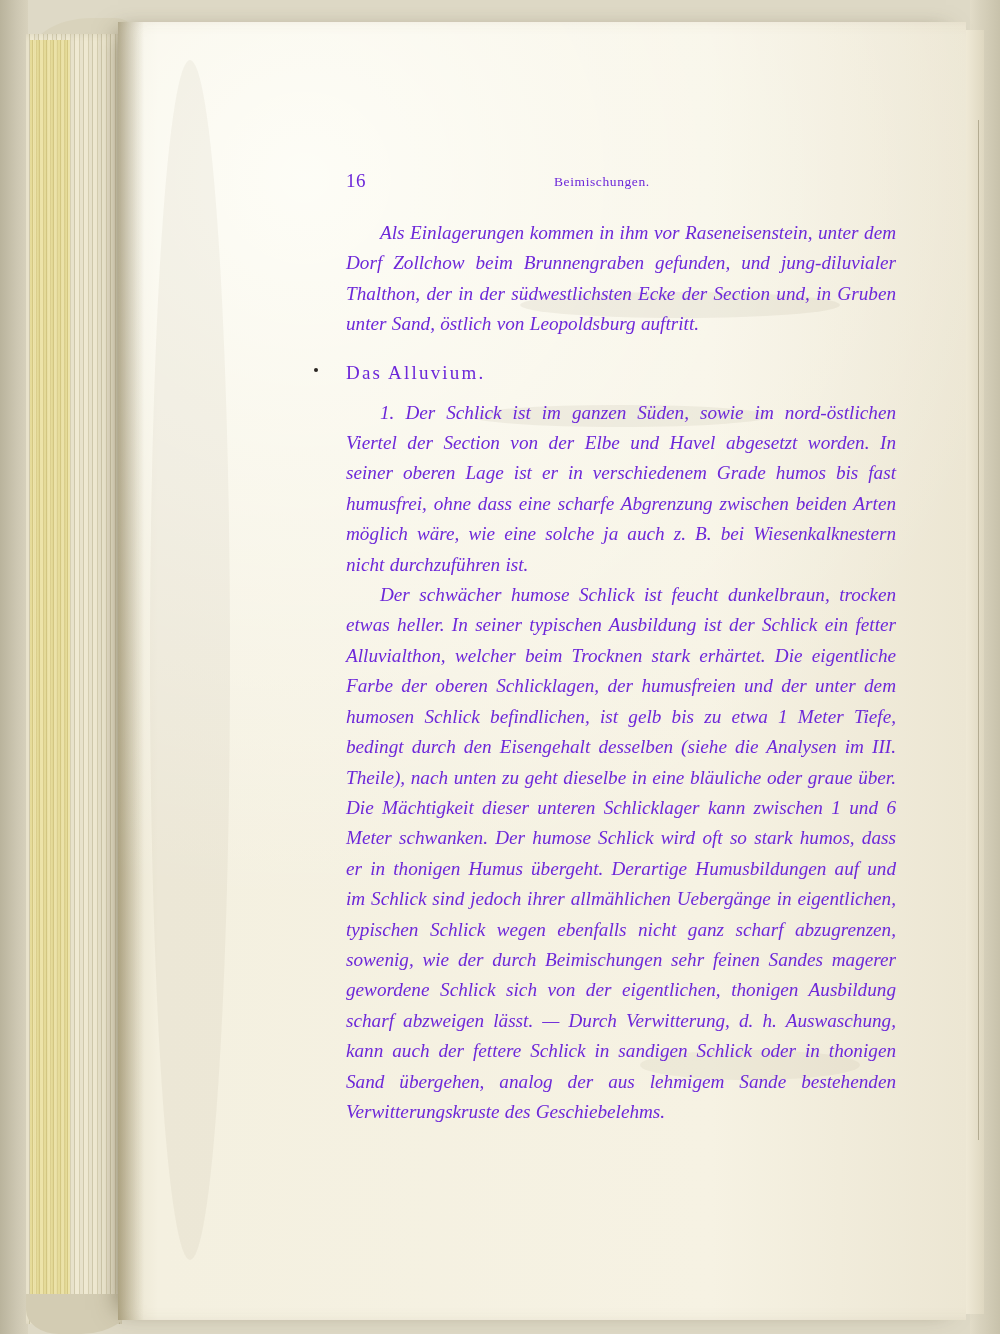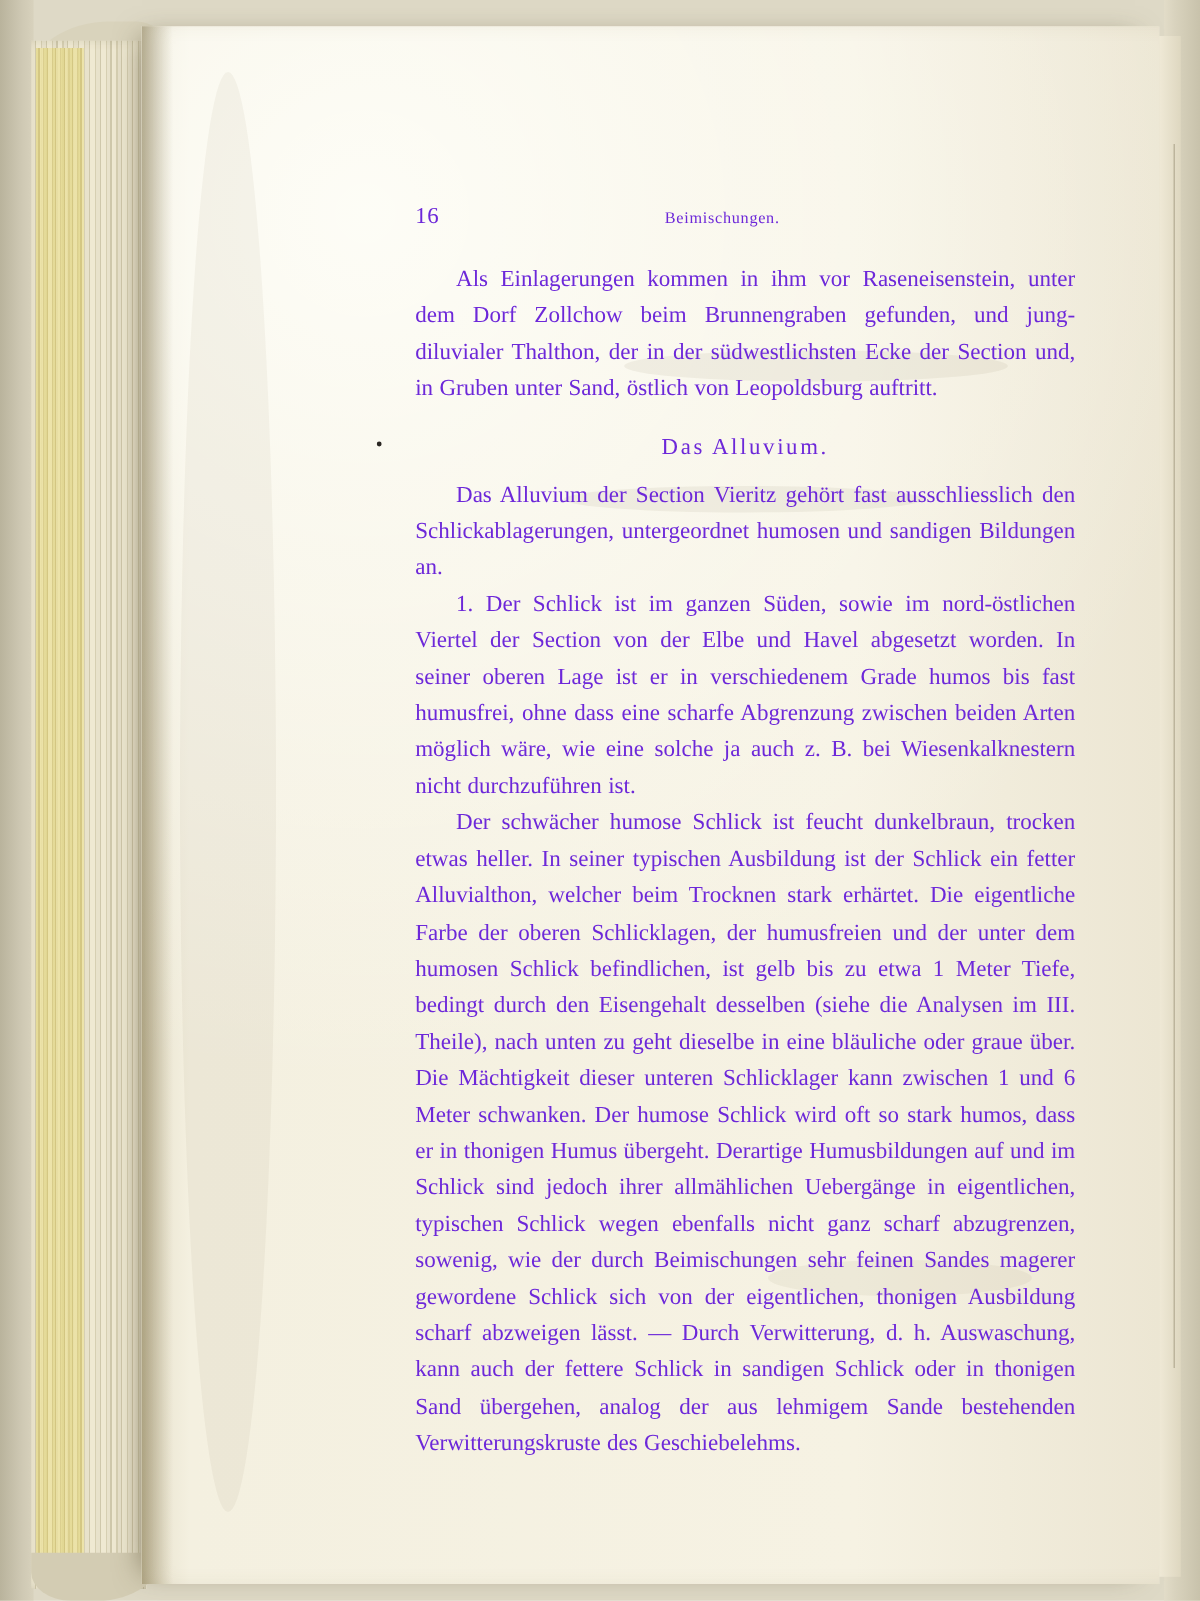--- a/index.html
+++ b/index.html
@@ -165,27 +165,27 @@
   p.body {
     margin: 0 0 0 0;
     font-size: 19.2px;
     line-height: 30.4px;
     text-align: justify;
     text-justify: inter-word;
     word-spacing: .5px;
     hyphens: manual;
   }
   p.body + p.body { margin-top: 0; }
-  p.indent { text-indent: 34px; }
+  p.indent { text-indent: 34px; font-style: italic; }
 
   h2.section {
     font-size: 19px;
     font-weight: normal;
     letter-spacing: 2.2px;
-    text-align: center;
+    text-align: left;
     margin: 22px 0 14px 0;
   }
 
   .sp { letter-spacing: 2.2px; }
 
   
   .stray-dot {
     position: absolute;
     left: 314px;
     top: 368px;
@@ -224,21 +224,20 @@
 
     <div class="folio-row">
       <span class="folio">16</span>
       <span class="runhead">Beimischungen.</span>
     </div>
 
     <p class="body indent">Als Einlagerungen kommen in ihm vor Raseneisenstein, unter dem Dorf Zollchow beim Brunnengraben gefunden, und jung-diluvialer Thalthon, der in der südwestlichsten Ecke der Section und, in Gruben unter Sand, östlich von Leopoldsburg auftritt.</p>
 
     <h2 class="section sp">Das Alluvium.</h2>
 
-    <p class="body indent">Das Alluvium der Section Vieritz gehört fast ausschliesslich den Schlickablagerungen, untergeordnet humosen und sandigen Bildungen an.</p>
 
     <p class="body indent">1. Der Schlick ist im ganzen Süden, sowie im nord-östlichen Viertel der Section von der Elbe und Havel abgesetzt worden. In seiner oberen Lage ist er in verschiedenem Grade humos bis fast humusfrei, ohne dass eine scharfe Abgrenzung zwischen beiden Arten möglich wäre, wie eine solche ja auch z. B. bei Wiesenkalknestern nicht durchzuführen ist.</p>
 
     <p class="body indent">Der schwächer humose Schlick ist feucht dunkelbraun, trocken etwas heller. In seiner typischen Ausbildung ist der Schlick ein fetter Alluvialthon, welcher beim Trocknen stark erhärtet. Die eigentliche Farbe der oberen Schlicklagen, der humusfreien und der unter dem humosen Schlick befindlichen, ist gelb bis zu etwa 1 Meter Tiefe, bedingt durch den Eisengehalt desselben (siehe die Analysen im III. Theile), nach unten zu geht dieselbe in eine bläuliche oder graue über. Die Mächtigkeit dieser unteren Schlicklager kann zwischen 1 und 6 Meter schwanken. Der humose Schlick wird oft so stark humos, dass er in thonigen Humus übergeht. Derartige Humusbildungen auf und im Schlick sind jedoch ihrer allmählichen Uebergänge in eigentlichen, typischen Schlick wegen ebenfalls nicht ganz scharf abzugrenzen, sowenig, wie der durch Beimischungen sehr feinen Sandes magerer gewordene Schlick sich von der eigentlichen, thonigen Ausbildung scharf abzweigen lässt. — Durch Verwitterung, d. h. Auswaschung, kann auch der fettere Schlick in sandigen Schlick oder in thonigen Sand übergehen, analog der aus lehmigem Sande bestehenden Verwitterungskruste des Geschiebelehms.</p>
 
 
   </div>
 </div>
 
 </body></html>

